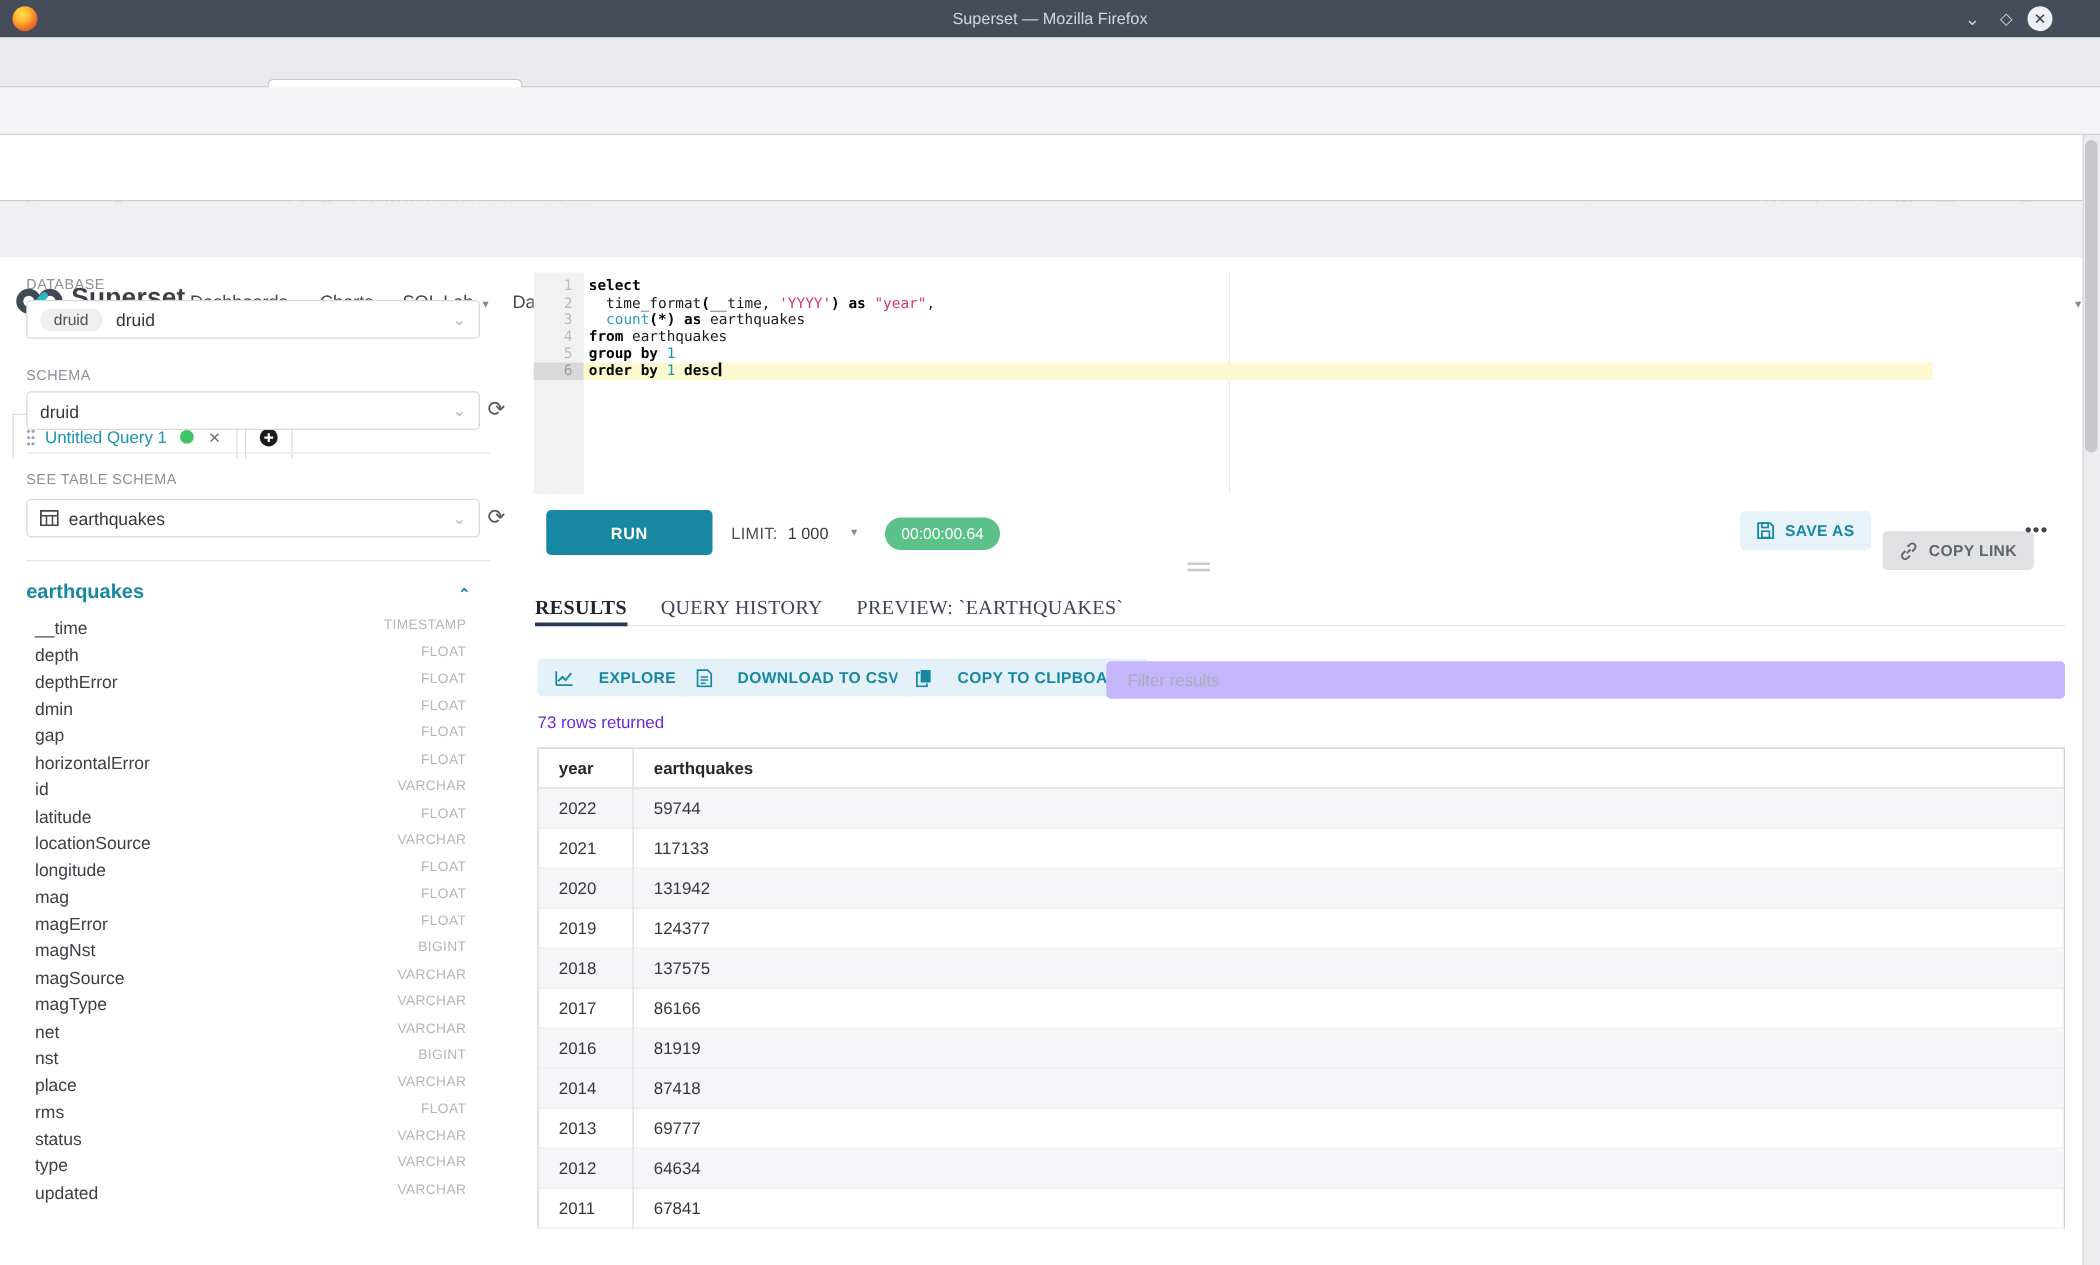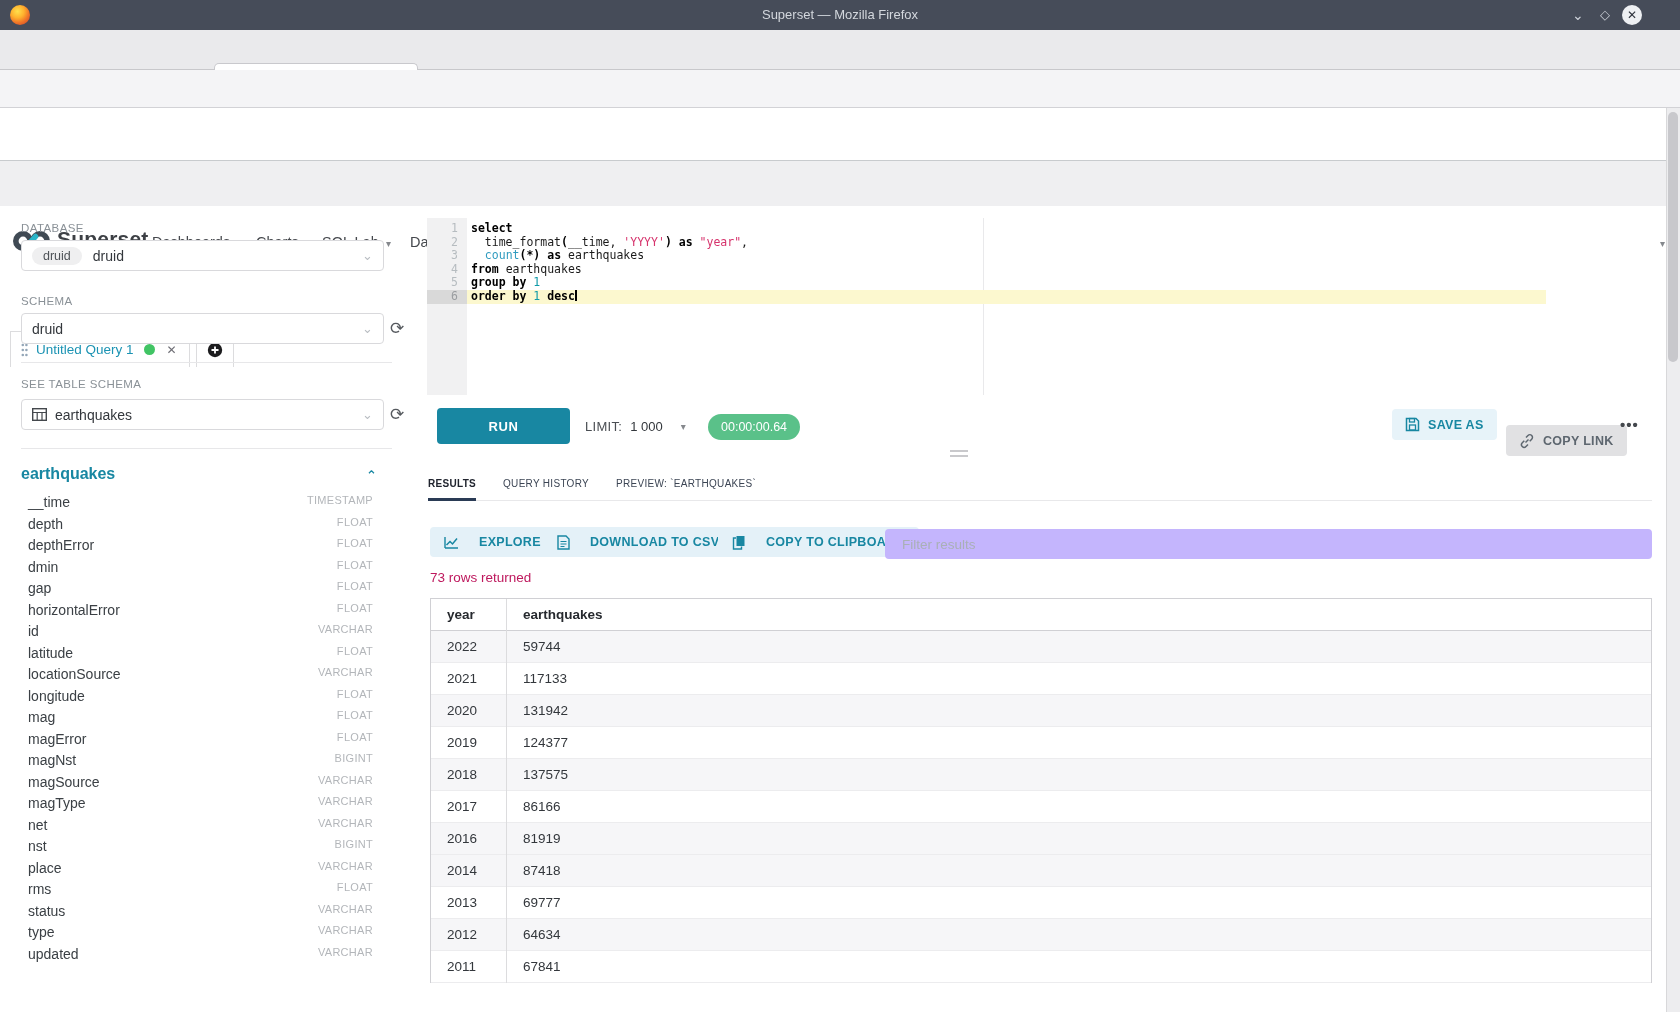--- a/index.html
+++ b/index.html
@@ -117,29 +117,29 @@
     font-size:12.5px; font-weight:700; letter-spacing:.3px; }
   .saveas { left:1392px; top:409px; background:#e7f3f9; color:#1887a2; }
   .copylink { left:1506px; top:409px; background:#e1e1e3; color:#5d666f;margin-top:16px; }
   .morebtn { left:1620px; top:409px; height:31px; display:flex; align-items:center;
     color:#44484d; font-size:15px; font-weight:700; letter-spacing:1px; }
   .grip { left:950px; top:450px; width:18px; height:7px; border-top:2px solid #c9c9cc; border-bottom:2px solid #c9c9cc; }
 
   
   .southtabs { left:428px; top:470px; width:1224px; height:31px; border-bottom:1px solid #e8e8ea;
     display:flex; gap:27px; }
-  .stab { position:relative; font-size:10px; color:#3c4554; letter-spacing:.3px; padding-top:8px; }
+  .stab { position:relative; font-size:16px; color:#3c4554; letter-spacing:.3px; padding-top:8px;font-family:Liberation Serif, serif; }
   .stab.active { font-weight:700; color:#20242e; }
   .stab.active::after { content:""; position:absolute; left:0; right:0; bottom:-1px; height:3px; background:#2a3b55; }
   .abtn { top:527px; height:30px; background:#e4f1f8; border-radius:4px; color:#1887a2;
     font-size:12.5px; font-weight:700; letter-spacing:.3px; display:flex; align-items:center; gap:20px; padding:0 14px; }
   .filterbox { left:885px; top:529px; width:767px; height:30px; border:5px solid #c4b5fd; border-radius:4px;
     font-size:13.5px; color:#33373c; padding:0 12px; outline:none; background:#c4b5fd; }
   .filterbox::placeholder { color:#a9b0b6; }
-  .rowsret { left:430px; top:570px; font-size:13.5px; color:#be185d; }
+  .rowsret { left:430px; top:570px; font-size:13.5px; color:#6d28d9; }
 
   .rtable { left:430px; top:598px; width:1222px; border:1px solid #d0d0d4; border-bottom:none; background:#fff; }
   .trow { display:flex; height:32px; align-items:center; border-bottom:1px solid #ececee; }
   .thead { border-bottom:1px solid #d0d0d4; }
   .thead .tc { font-weight:700; color:#26292e; }
   .tc { font-size:13.5px; color:#33373c; padding-left:16px; height:32px; display:flex; align-items:center; }
   .tc-year { width:76px; border-right:1px solid #dcdcde; }
   .tc-val { flex:1; }
   .stripe { background:#f6f6f8; }
 

